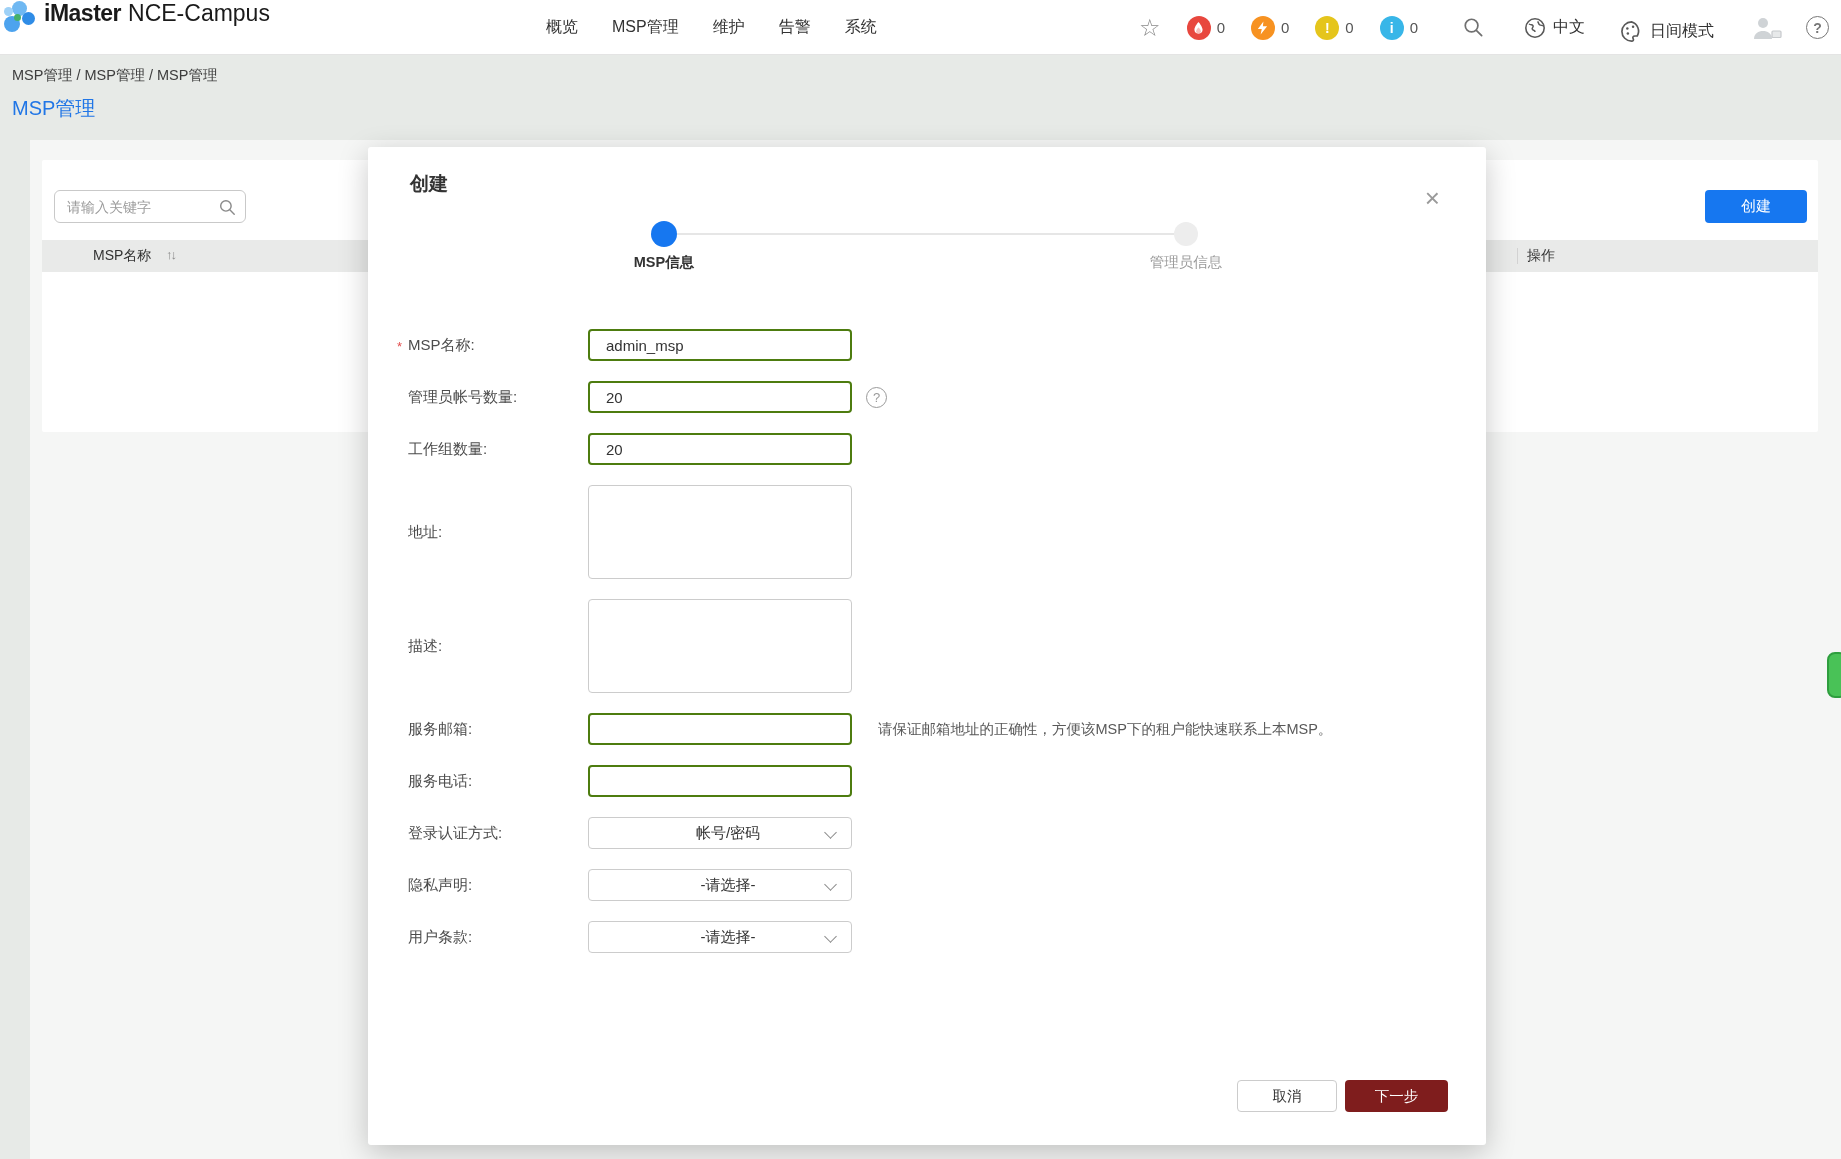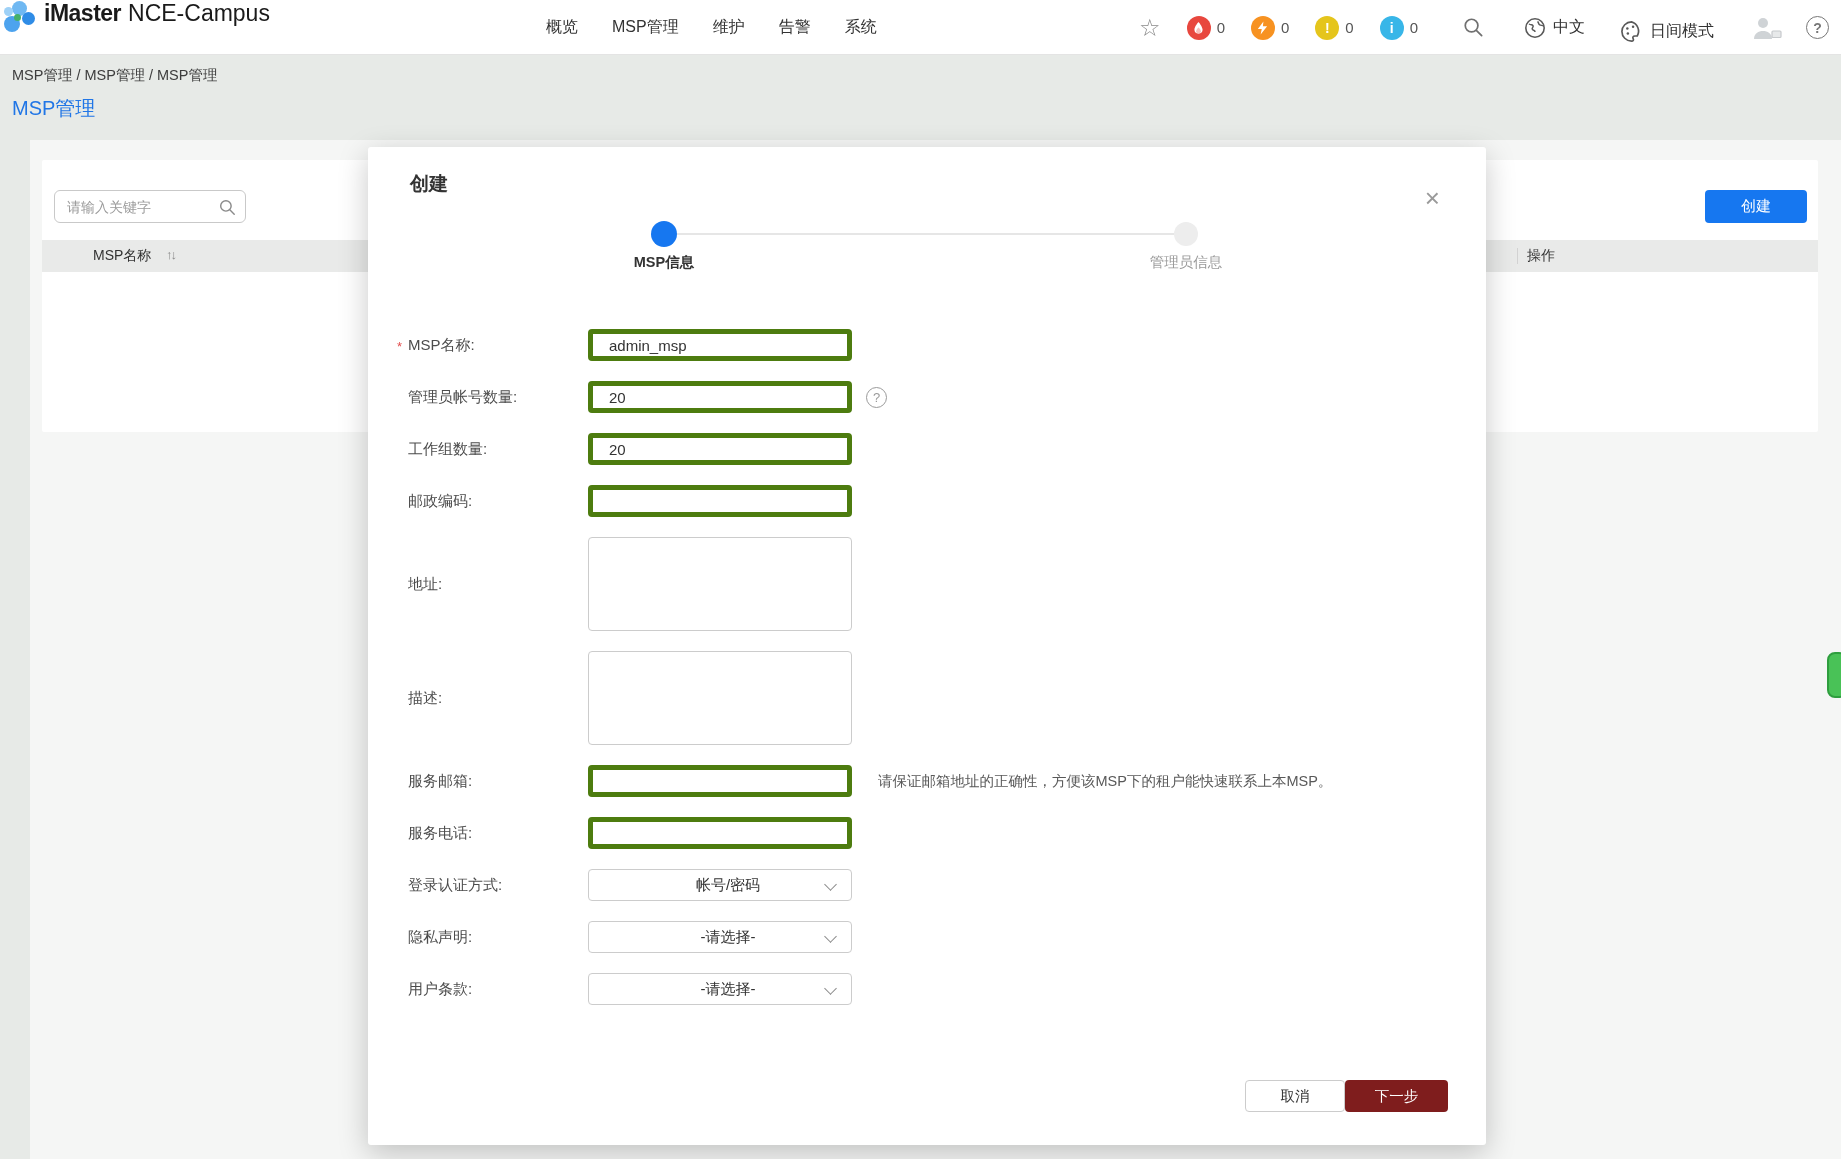--- a/index.html
+++ b/index.html
@@ -65,29 +65,29 @@
   .step-dot-a { position:absolute; left:283px; top:74px; width:26px; height:26px; border-radius:50%; background:#1677f0; }
   .step-line { position:absolute; left:309px; top:86px; width:497px; height:2px; background:#e6e6e6; }
   .step-dot-b { position:absolute; left:806px; top:75px; width:24px; height:24px; border-radius:50%; background:#ededed; }
   .step-label-a { position:absolute; left:236px; top:106px; width:120px; text-align:center; font-size:14.5px; font-weight:700; color:#333; }
   .step-label-b { position:absolute; left:748px; top:106px; width:140px; text-align:center; font-size:14.5px; color:#9a9a9a; }
 
   .mform { position:absolute; left:40px; top:182px; width:1040px; }
   .frow { display:flex; align-items:center; margin-bottom:20px; }
   .lbl { position:relative; width:180px; font-size:15px; color:#4c4c4c; flex:none; }
   .req { position:absolute; left:-11px; top:3px; color:#e34d4d; font-size:13px; }
-  .ipt { width:264px; height:32px; border:5px solid #4d7c0f; border-radius:4px; padding:0 14px 0 16px; font-size:15px; color:#333; outline:none; font-family:inherit; background:#fff; }
+  .ipt { width:264px; height:32px; border:2px solid #4d7c0f; border-radius:4px; padding:0 14px 0 16px; font-size:15px; color:#333; outline:none; font-family:inherit; background:#fff; }
   .tarea { width:264px; height:94px; border:1px solid #ccc; border-radius:4px; padding:8px 14px 8px 16px; font-size:15px; color:#333; outline:none; resize:none; font-family:inherit; background:#fff; }
   .sel { position:relative; width:264px; height:32px; border:1px solid #ccc; border-radius:4px; background:#fff; display:flex; align-items:center; padding-left:16px; cursor:pointer;justify-content:center; }
   .sel-val { font-size:15px; color:#333; }
   .chev { position:absolute; right:16px; top:10px; width:9px; height:9px; border-right:1.6px solid #8a8a8a; border-bottom:1.6px solid #8a8a8a; transform:rotate(45deg); }
   .help-circ { width:21px; height:21px; border:1.5px solid #9a9a9a; border-radius:50%; display:flex; align-items:center; justify-content:center; font-size:13px; color:#9a9a9a; margin-left:14px; cursor:pointer; flex:none; }
   .helper { font-size:14.5px; color:#595959; margin-left:26px; white-space:nowrap; }
 
-  .modal-footer { position:absolute; right:38px; top:933px; display:flex; gap:0; }
+  .modal-footer { position:absolute; right:38px; top:933px; display:flex; gap:8px; }
   .btn-cancel { width:100px; height:32px; background:#fff; border:1px solid #ccc; border-radius:4px; font-size:14.5px; color:#333; cursor:pointer; font-family:inherit; }
   .btn-next { width:103px; height:32px; background:#7f1d1d; border:none; border-radius:4px; font-size:14.5px; color:#fff; cursor:pointer; font-family:inherit; }
 
   
   .feedback-tab { position:absolute; right:-6px; top:652px; width:20px; height:46px; background:#49c257; border:2px solid #2e9e3e; border-radius:8px; cursor:pointer; }
 </style>
 </head>
 <body>
 
 <div class="screen">
@@ -240,24 +240,20 @@
         <span class="help-circ">
           <span>?</span>
         </span>
       </div>
 
       <div class="frow">
         <span class="lbl">工作组数量:</span>
         <input class="ipt" value="20" style="">
       </div>
 
-      <div class="frow">
-        <span class="lbl">邮政编码:</span>
-        <input class="ipt" value="" style="">
-      </div>
 
       <div class="frow">
         <span class="lbl">地址:</span>
         <textarea class="tarea" style=""></textarea>
       </div>
 
       <div class="frow">
         <span class="lbl">描述:</span>
         <textarea class="tarea" style=""></textarea>
       </div>

